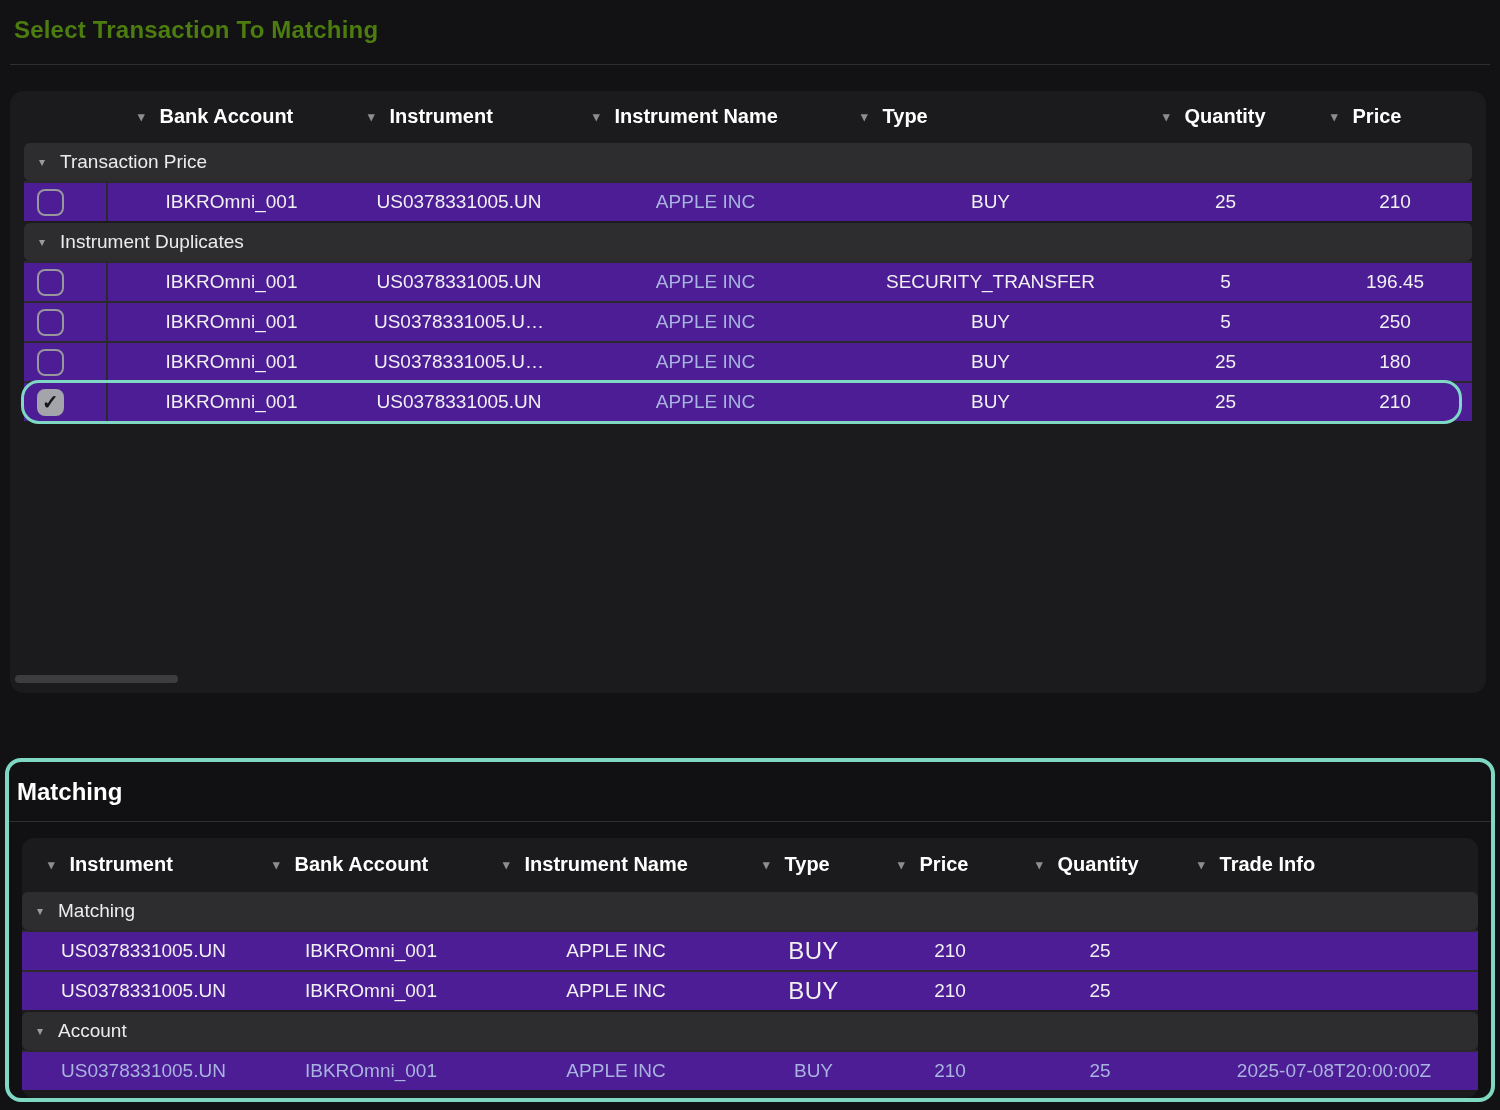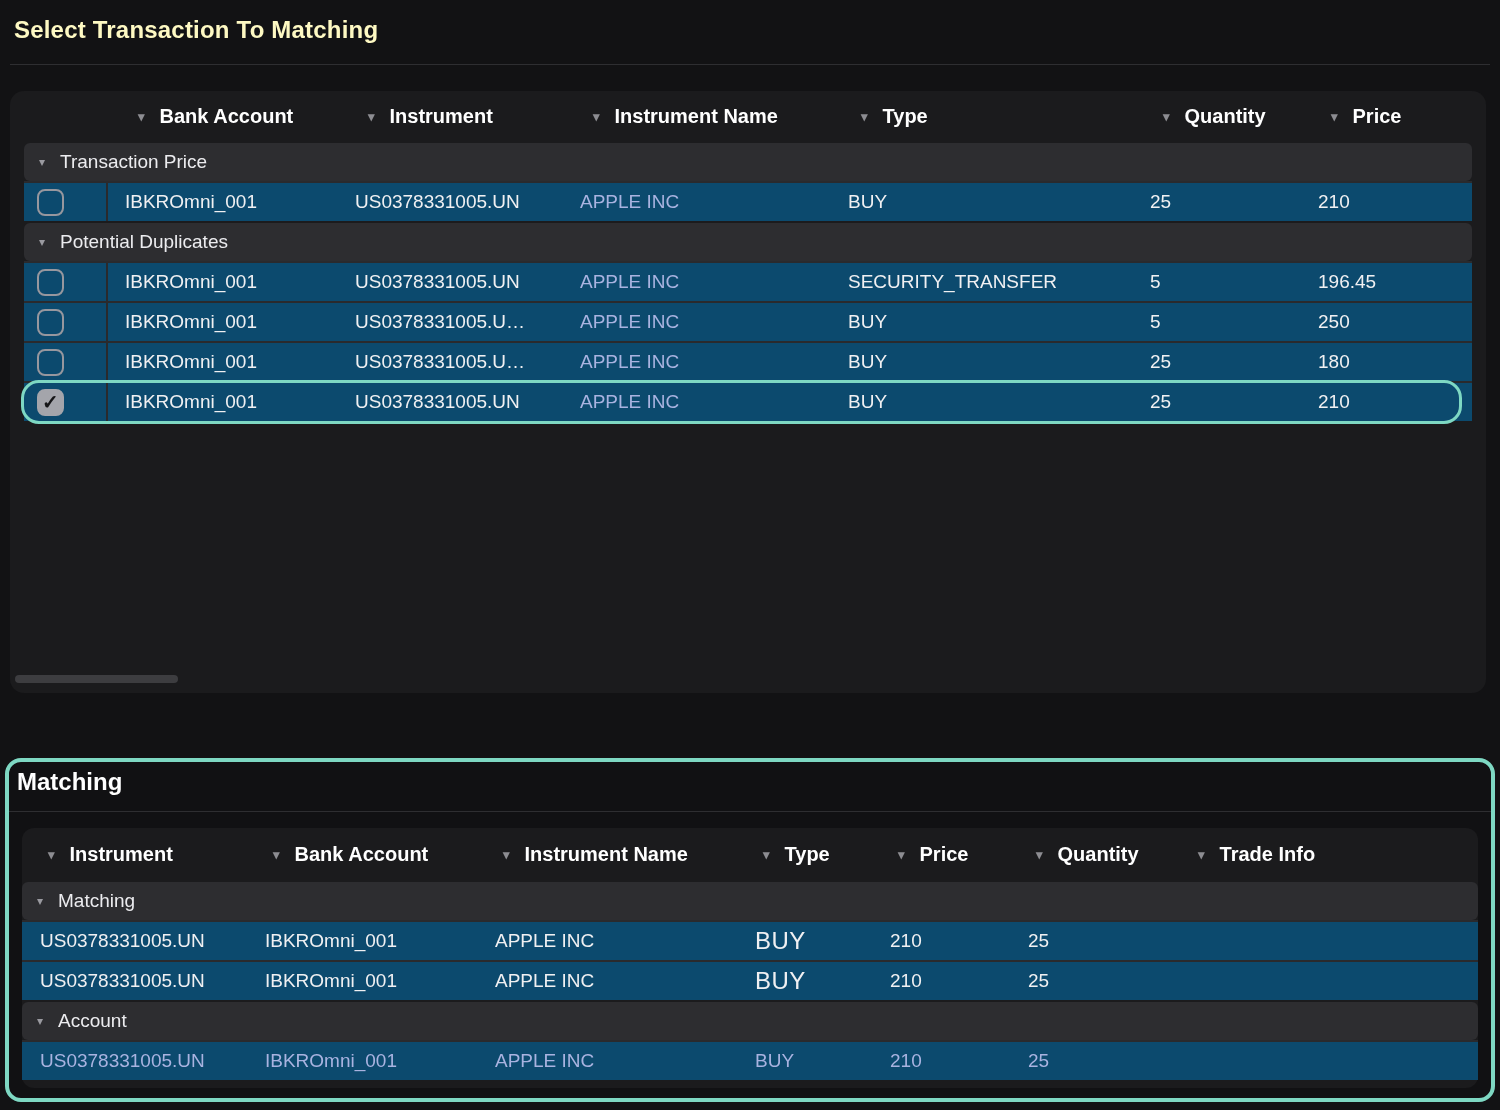--- a/index.html
+++ b/index.html
@@ -5,40 +5,40 @@
   * { box-sizing: border-box; }
   html,body { margin:0; padding:0; }
   body {
     width:1500px; height:1110px; overflow:hidden;
     background:#121214; color:#f2f2f4;
     font-family:"Liberation Sans", sans-serif;
     position:relative;
   }
   
   .page-header { padding:16px 14px 0; }
-  .page-title { margin:0; font-size:24px; font-weight:bold; letter-spacing:.2px; color:#fef9c3; }
+  .page-title { margin:0; font-size:24px; font-weight:bold; letter-spacing:.2px; color:#4d7c0f; }
   .title-divider { border:0; border-top:1px solid #2e2e31; margin:20px 10px 0; }
 
   
   .panel {
     background:#1b1b1d; border-radius:14px;
   }
   .thead { display:grid; align-items:center; height:50px; }
   .th { display:flex; align-items:center; gap:15px; font-weight:bold; font-size:20px; color:#ffffff; white-space:nowrap; }
   .sort-arrow { color:#8d8d92; font-size:13px; line-height:1; }
   .group-row {
     height:38px; margin-top:2px; background:#2d2d30; border-radius:6px;
     display:flex; align-items:center; gap:15px; padding-left:15px;
     font-size:19px; color:#ececef;
   }
   .caret { color:#9a9aa0; font-size:12px; line-height:1; }
   .row {
     display:grid; align-items:center; height:40px;
-    background:#0c4a6e; border-top:2px solid #2a2a2d;
-    font-size:19px; color:#f0f0f2; position:relative;
+    background:#4c1d95; border-top:2px solid #2a2a2d;
+    font-size:19px; color:#f0f0f2; position:relative;text-align:center;
   }
   .cell { padding-left:17px; white-space:nowrap; overflow:hidden; }
   .lavender { color:#a9b3e0; }
   .orange { color:#e07a57; }
 
   
   .top-panel {
     margin:26px 0 0 10px; width:1476px; height:602px;
     padding:0 14px; position:relative;
   }
@@ -62,20 +62,21 @@
   }
   .hscrollbar {
     position:absolute; left:5px; bottom:10px; width:163px; height:8px;
     border-radius:4px; background:#3d3d40;
   }
 
   
   .matching-panel {
     position:absolute; left:5px; top:758px; width:1490px; height:344px;
     border:4px solid #7ed8c3; border-radius:16px; background:#111113;
+    padding-top:10px;
   }
   .matching-title { margin:6px 0 0 8px; font-size:24px; font-weight:bold; color:#ffffff; }
   .matching-divider { border:0; border-top:1px solid #2e2e31; margin:15px 0 0; }
   .inner-panel {
     margin:16px 13px 0; border-radius:12px; padding-bottom:8px;
     background:#1b1b1d;
   }
   .grid-bottom { grid-template-columns:225px 230px 260px 135px 138px 162px 1fr; }
   .grid-bottom .th { padding-left:26px; }
   .grid-bottom .cell { padding-left:18px; }
@@ -133,21 +134,21 @@
     <div class="cell">IBKROmni_001</div>
     <div class="cell">US0378331005.UN</div>
     <div class="cell lavender">APPLE INC</div>
     <div class="cell">BUY</div>
     <div class="cell">25</div>
     <div class="cell">210</div>
   </div>
 
   <div class="group-row">
     <span class="caret">▾</span>
-    <span>Potential Duplicates</span>
+    <span>Instrument Duplicates</span>
   </div>
 
   <div class="row grid-top">
     <div class="cell checkbox-cell">
       <span class="checkbox"></span>
     </div>
     <div class="cell">IBKROmni_001</div>
     <div class="cell">US0378331005.UN</div>
     <div class="cell lavender">APPLE INC</div>
     <div class="cell">SECURITY_TRANSFER</div>
@@ -261,16 +262,17 @@
       <span>Account</span>
     </div>
 
     <div class="row grid-bottom result-row">
       <div class="cell">US0378331005.UN</div>
       <div class="cell">IBKROmni_001</div>
       <div class="cell">APPLE INC</div>
       <div class="cell">BUY</div>
       <div class="cell">210</div>
       <div class="cell">25</div>
+      <div class="cell">2025-07-08T20:00:00Z</div>
     </div>
 
   </div>
 </div>
 
 </body></html>

